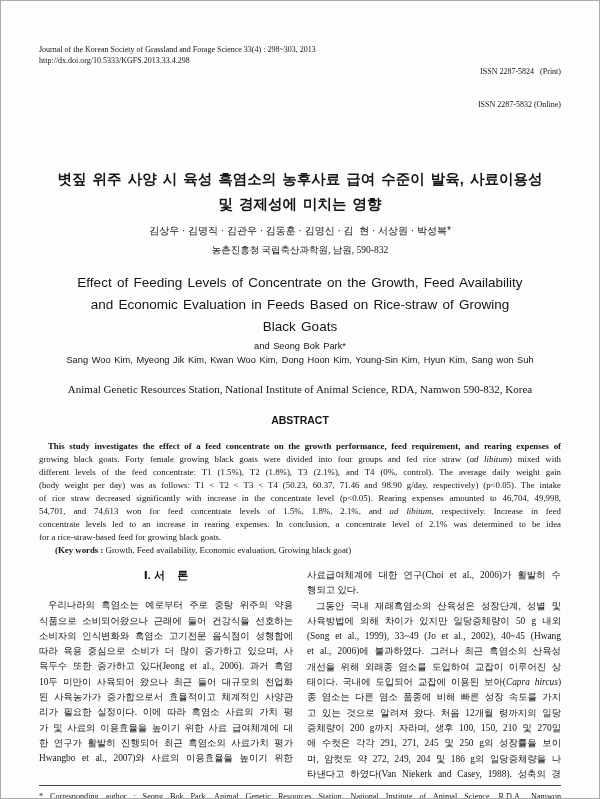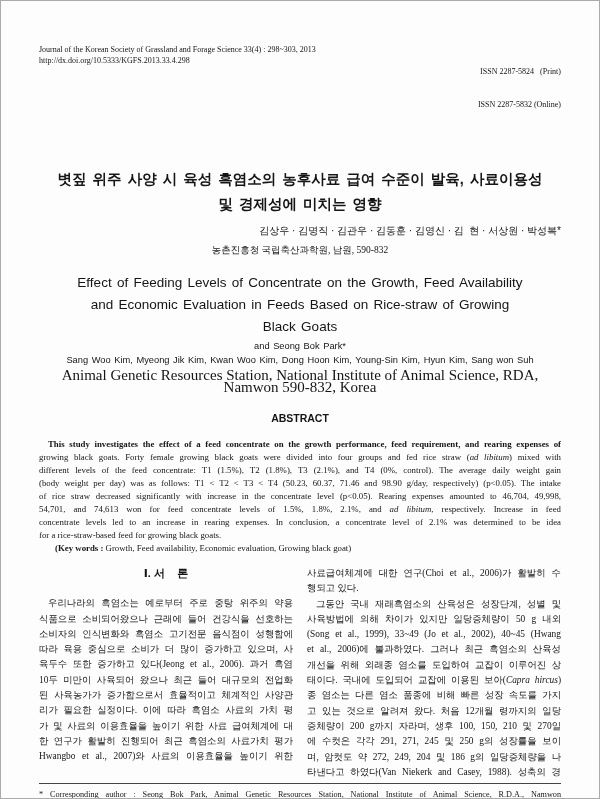--- a/index.html
+++ b/index.html
@@ -17,37 +17,37 @@
   .hdr { display: flex; justify-content: space-between; font-size: 8px; line-height: 11px; }
   .hdr .hr { text-align: right; white-space: pre; }
 
   .tko {
     margin-top: 35px; text-align: center;
     font-family: "Liberation Sans", "DejaVu Sans", sans-serif;
     font-weight: bold; font-size: 14.5px; line-height: 25px;
     word-spacing: 2px; white-space: nowrap;
   }
   .ako {
-    margin-top: 7px; text-align: right;
+    margin-top: 7px; text-align: center;
     font-family: "Liberation Sans", "DejaVu Sans", sans-serif;
     font-size: 10px; line-height: 13px; white-space: pre;
   }
   .afko { margin-top: 7px; text-align: center; font-size: 9.5px; line-height: 12px; }
 
   .ten {
     margin-top: 16px; text-align: center;
     font-family: "Liberation Sans", "DejaVu Sans", sans-serif;
     font-size: 13.5px; line-height: 22px; word-spacing: 1.5px; white-space: nowrap;
   }
   .aen {
     margin-top: 2px; text-align: center;
     font-family: "Liberation Sans", "DejaVu Sans", sans-serif;
     font-size: 9.3px; line-height: 13.5px; word-spacing: 1px;
   }
-  .afen { margin-top: 2px; text-align: center; font-size: 15px; line-height: 12px; }
+  .afen { margin-top: 16px; text-align: center; font-size: 11px; line-height: 12px; }
 
   .absh {
     margin-top: 19px; text-align: center;
     font-family: "Liberation Sans", "DejaVu Sans", sans-serif;
     font-weight: bold; font-size: 10.5px; line-height: 13px;
   }
   .abst { margin-top: 13px; font-size: 8.8px; }
   .abst .jline { height: 13px; line-height: 13px; }
   .abst .ind { text-indent: 9px; font-weight: bold; }
   .kw { font-size: 8.8px; line-height: 13px; text-indent: 16px; }

